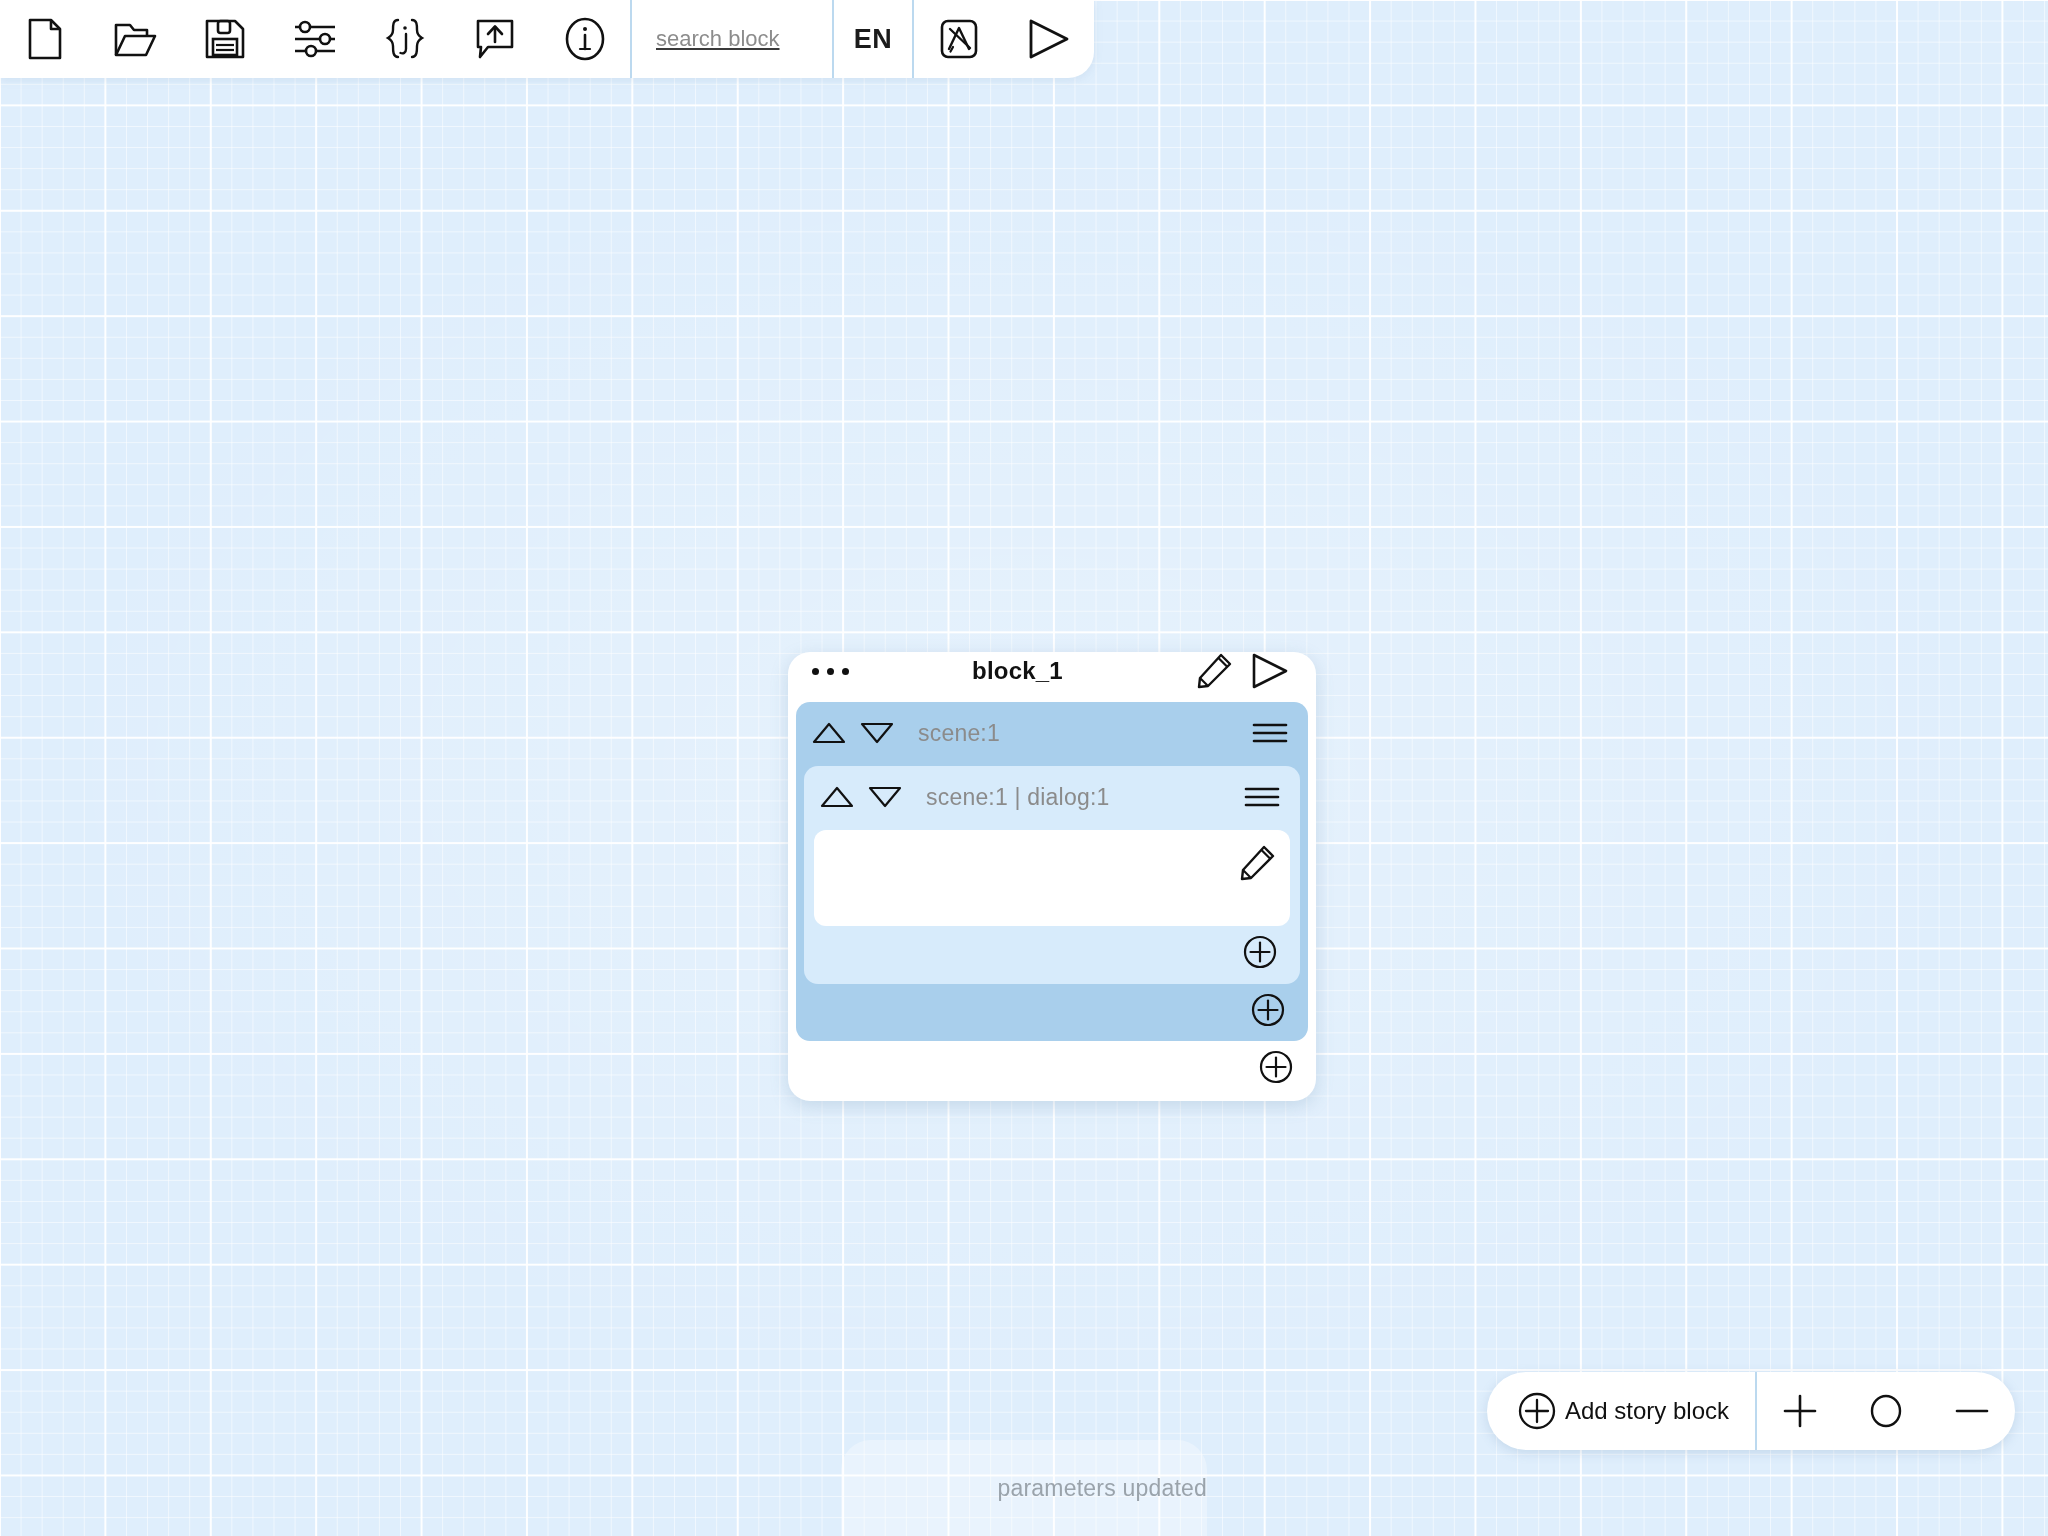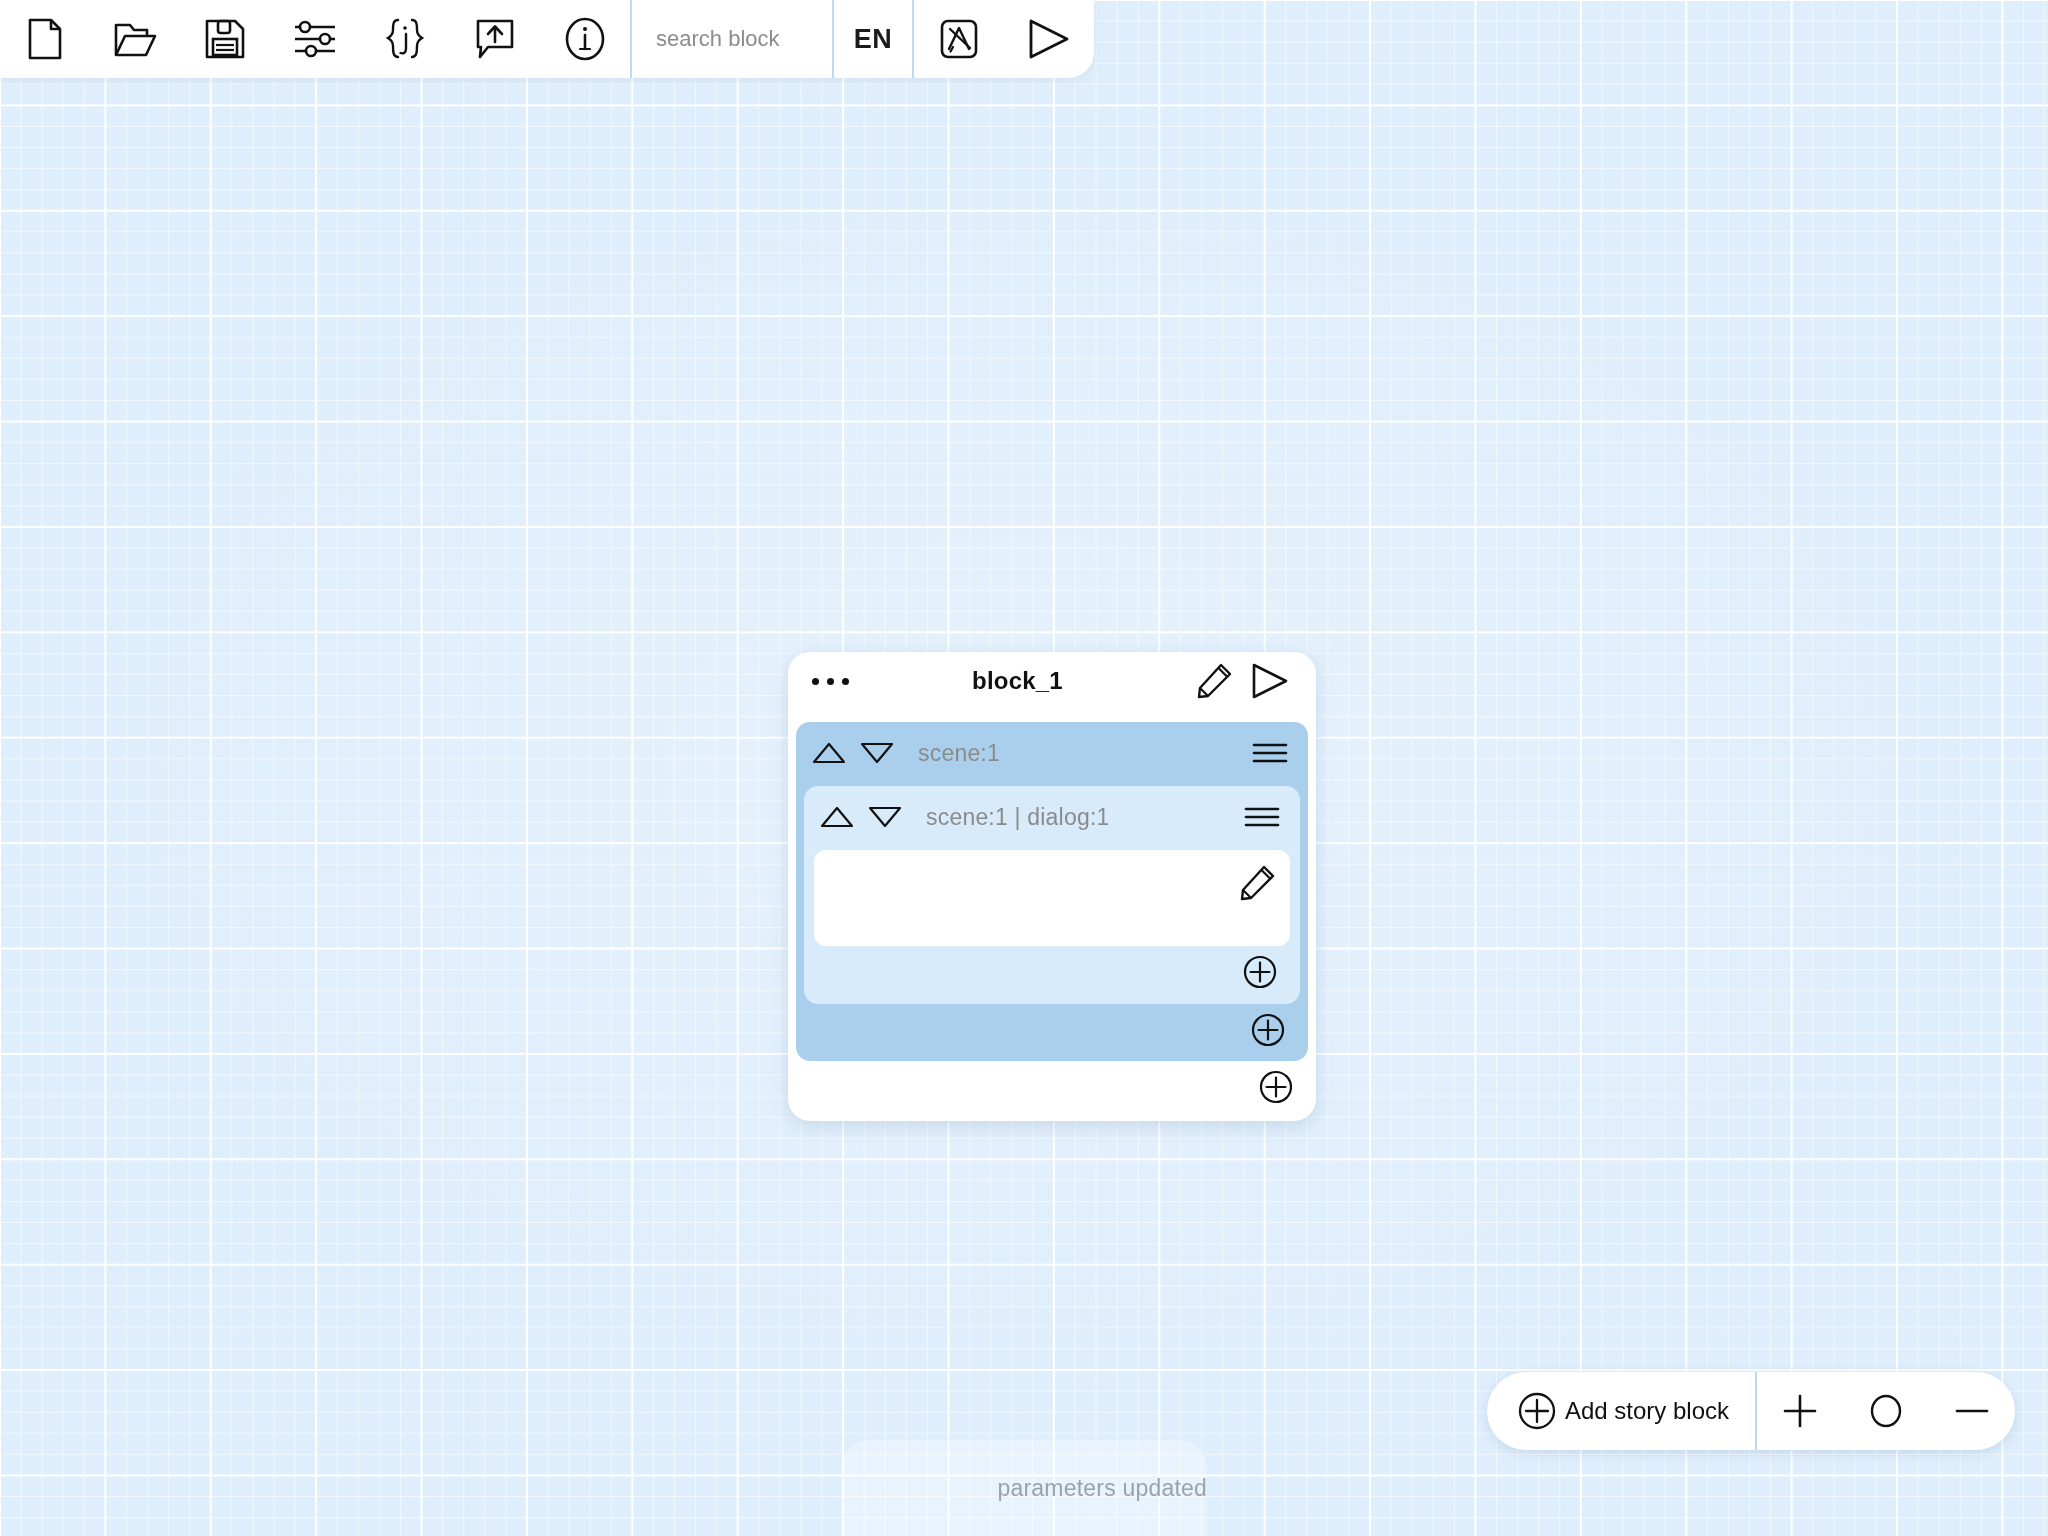--- a/index.html
+++ b/index.html
@@ -69,20 +69,21 @@
     width: 200px;
     height: 78px;
     border: none;
     outline: none;
     background: transparent;
     font-family: "Liberation Sans", sans-serif;
     font-size: 22px;
     color: #3a3a3a;
     padding: 0 24px;
     box-sizing: border-box;
+    text-decoration: underline;
   }
   #search-input::placeholder { color: #8c8c8c; }
   .tb-lang {
     width: 78px;
     height: 78px;
     display:flex; align-items:center; justify-content:center;
     font-size: 27px;
     font-weight: 700;
     color: #1b1b1b;
     letter-spacing: 0.5px;
@@ -96,21 +97,21 @@
     top: 652px;
     width: 528px;
     background: #ffffff;
     border-radius: 22px;
     box-shadow: 0 5px 18px rgba(90,130,170,0.22);
     padding: 0 0 8px 0;
     box-sizing: border-box;
     z-index: 20;
   }
   #card-header {
-    height: 70px;
+    height: 50px;
     display: flex;
     align-items: center;
     padding: 0 18px 12px 18px;
     box-sizing: border-box;
   }
   .dots { display:flex; gap:8px; align-items:center; cursor:pointer; padding: 8px 6px; }
   .dot { width: 7px; height: 7px; border-radius: 50%; background: #111; }
   #card-title {
     flex: 1;
     text-align: center;

